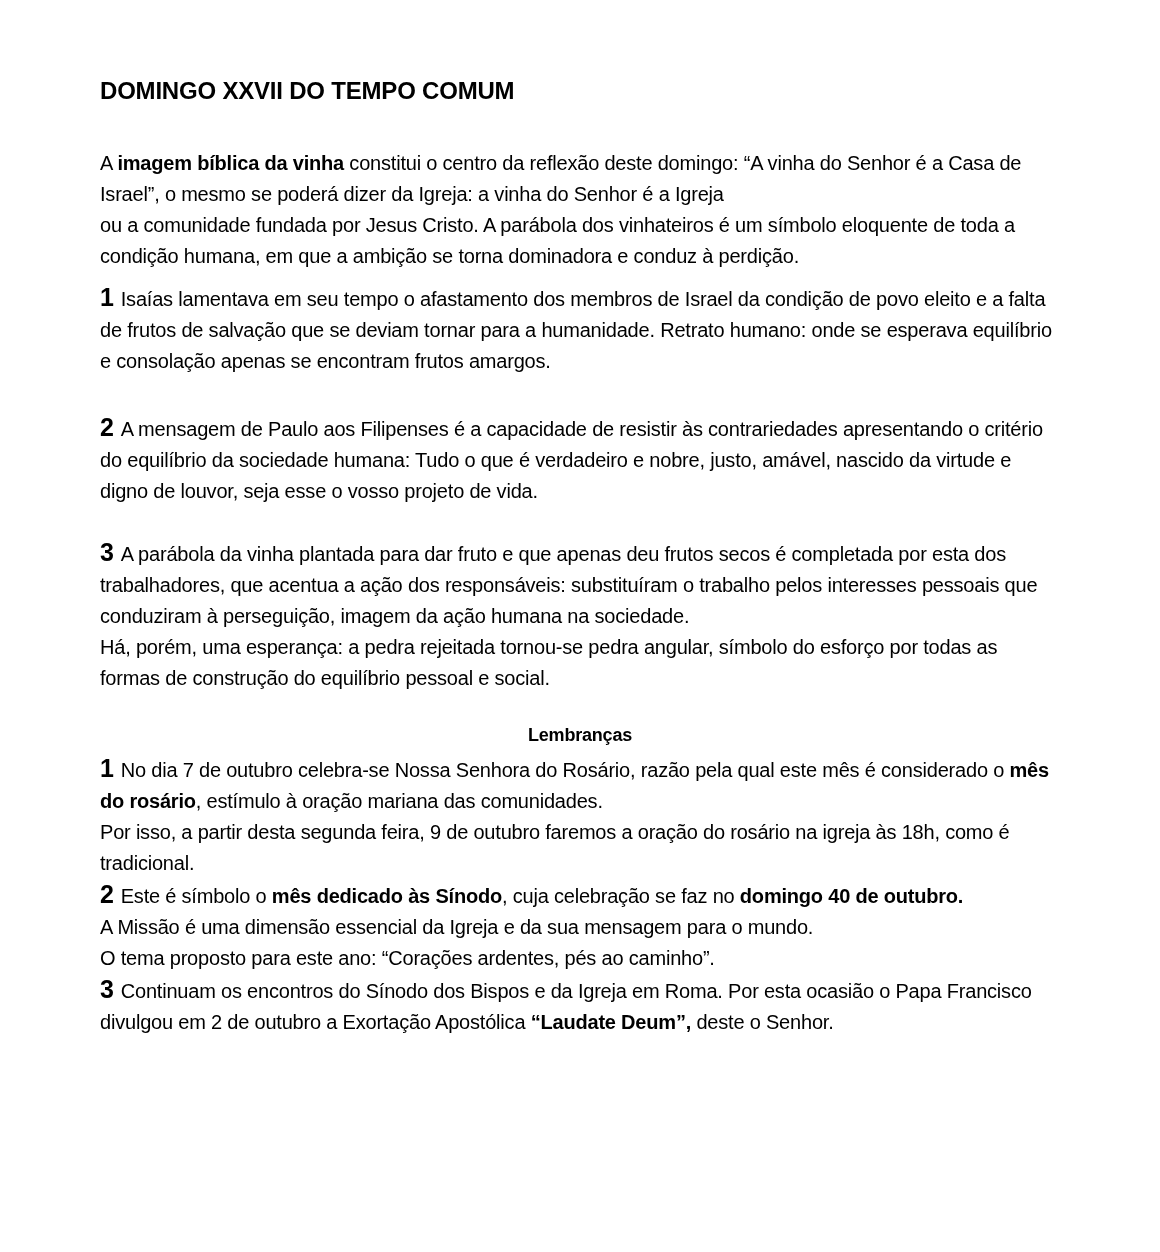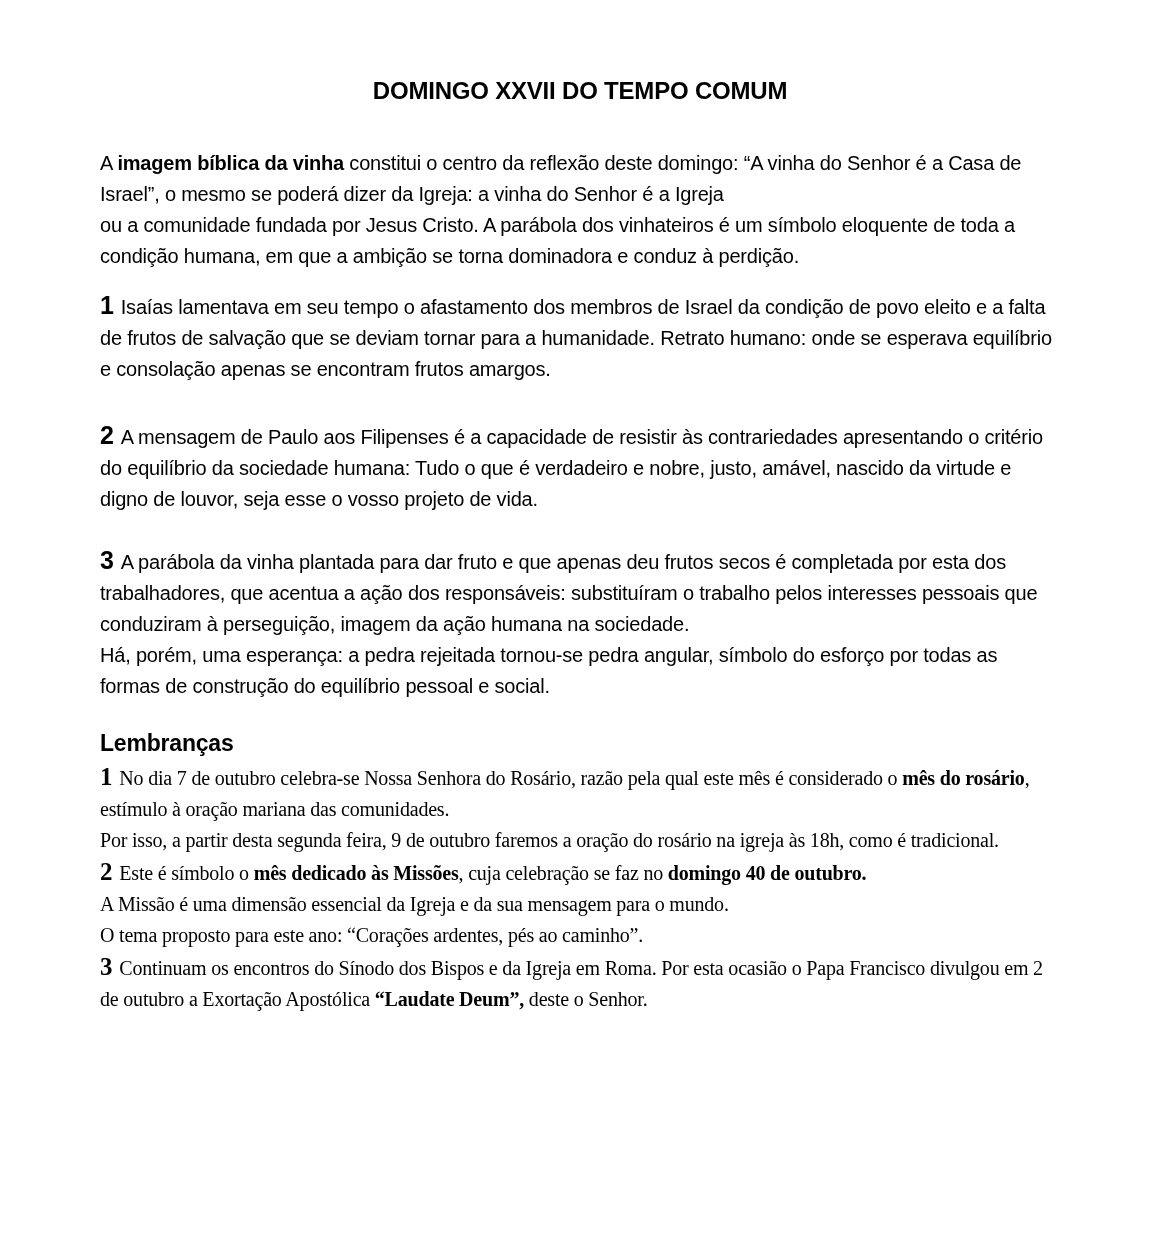--- a/index.html
+++ b/index.html
@@ -11,50 +11,49 @@
     width: 1160px;
     min-height: 1252px;
     font-family: "Liberation Sans", sans-serif;
     color: #000000;
     -webkit-font-smoothing: antialiased;
   }
   .page {
     padding: 72px 100px 60px 100px;
   }
   .doc-title {
-    text-align: center;
     font-weight: 700;
     font-size: 24px;
     line-height: 38px;
     letter-spacing: -0.2px;
     margin-bottom: 38px;
   }
   .para {
     font-size: 20px;
     line-height: 31px;
     letter-spacing: -0.2px;
     white-space: pre-wrap;
     margin: 0;
   }
-  .gap-24 { margin-bottom: 20px; }
+  .gap-24 { margin-bottom: 12px; }
   .gap-37 { margin-bottom: 37px; }
   .gap-32 { margin-bottom: 32px; }
   .gap-25 { margin-bottom: 26px; }
-  .gap-2  { margin-bottom: 2px; font-family: Liberation Serif, serif; }
+  .gap-2  { margin-bottom: 2px; }
   span.b { font-weight: 700; }
   .num {
     font-weight: 700;
     font-size: 25px;
     line-height: 1;
     margin-right: 7px;
   }
   .lembrancas-heading {
-    text-align: left;
+    text-align: center;
     font-weight: 700;
-    font-size: 23px;
+    font-size: 18px;
     line-height: 31px;
     letter-spacing: -0.2px;
     margin: 0 0 4px 0;
   }
 </style>
 </head>
 <body>
 
 <div class="page">
 
@@ -73,21 +72,21 @@
     <p class="para gap-25"><span class="num">3</span><span><span>A parábola da vinha plantada para dar fruto e que apenas deu frutos secos é completada por esta dos trabalhadores, que acentua a ação dos responsáveis: substituíram o trabalho pelos interesses pessoais que conduziram à perseguição, imagem da ação humana na sociedade.
 Há, porém, uma esperança: a pedra rejeitada tornou-se pedra angular, símbolo do esforço por todas as formas de construção do equilíbrio pessoal e social.</span></span></p>
   </section>
 
   <section>
     <h2 class="lembrancas-heading">Lembranças</h2>
 
     <p class="para gap-2"><span class="num">1</span><span><span>No dia 7 de outubro celebra-se Nossa Senhora do Rosário, razão pela qual este mês é considerado o </span><span class="b">mês do rosário</span><span>, estímulo à oração mariana das comunidades.
 Por isso, a partir desta segunda feira, 9 de outubro faremos a oração do rosário na igreja às 18h, como é tradicional.</span></span></p>
 
-    <p class="para gap-2"><span class="num">2</span><span><span>Este é símbolo o </span><span class="b">mês dedicado às Missões</span><span>, cuja celebração se faz no </span><span class="b">domingo 40 de outubro.</span><span>
+    <p class="para gap-2"><span class="num">2</span><span><span>Este é símbolo o </span><span class="b">mês dedicado às Sínodo</span><span>, cuja celebração se faz no </span><span class="b">domingo 40 de outubro.</span><span>
 A Missão é uma dimensão essencial da Igreja e da sua mensagem para o mundo.
 O tema proposto para este ano: “Corações ardentes, pés ao caminho”.</span></span></p>
 
     <p class="para gap-2"><span class="num">3</span><span><span>Continuam os encontros do Sínodo dos Bispos e da Igreja em Roma. Por esta ocasião o Papa Francisco divulgou em 2 de outubro a Exortação Apostólica </span><span class="b">“Laudate Deum”,</span><span> deste o Senhor.</span></span></p>
 
   </section>
 
 </div>
 
 </body></html>

